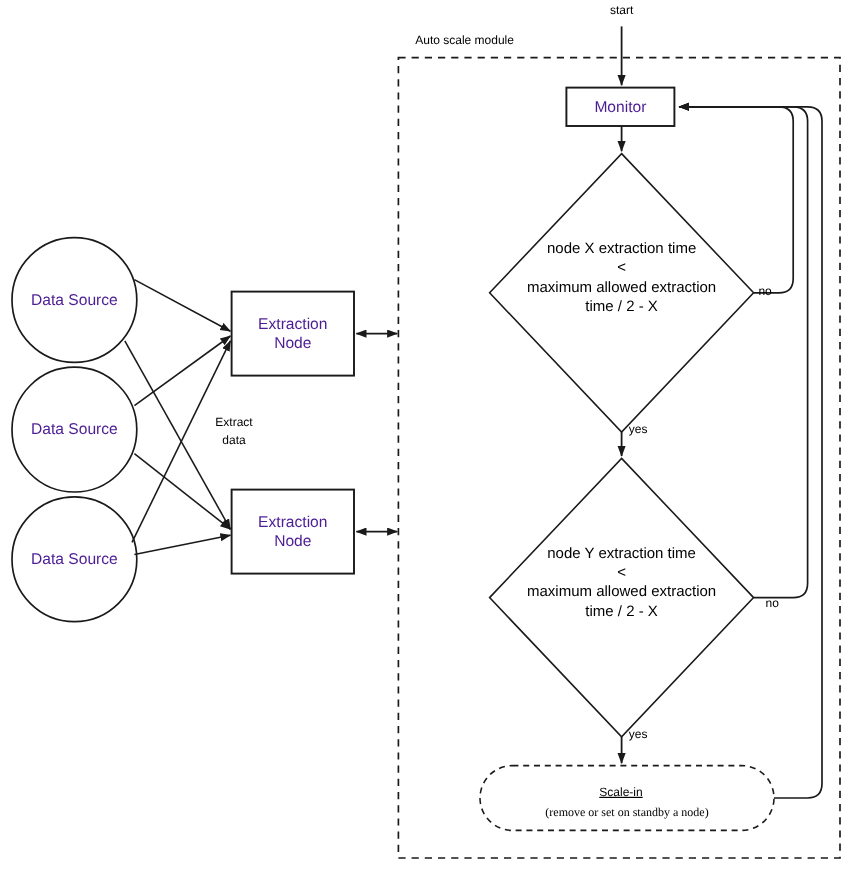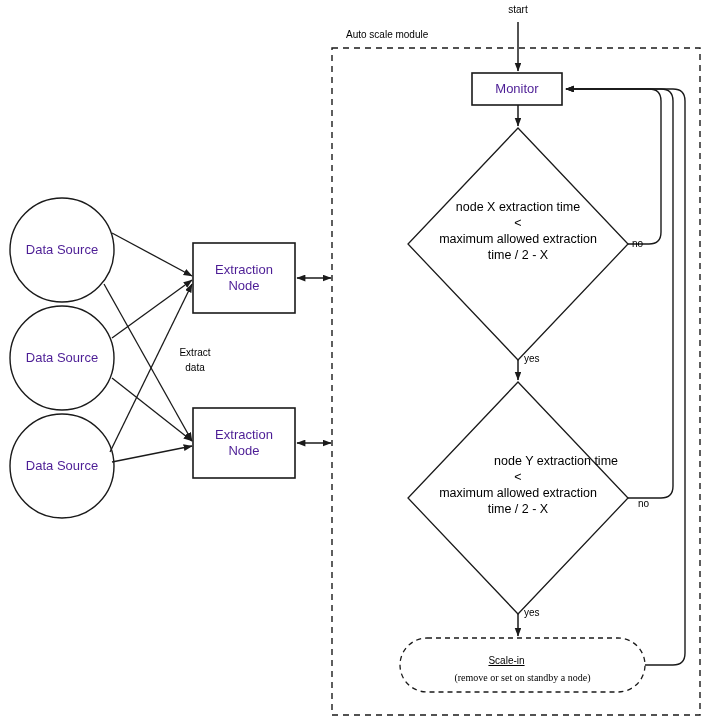--- a/index.html
+++ b/index.html
@@ -124,24 +124,24 @@
   <div class="node-label" style="left:472px; top:73px; width:90px; height:32px;">Monitor</div>
 
   <div class="lbl small" style="left:418px; top:200px; width:200px;">node X extraction time</div>
   <div class="lbl small" style="left:418px; top:216px; width:200px;">&lt;</div>
   <div class="lbl small" style="left:408px; top:232px; width:220px;">maximum allowed extraction</div>
   <div class="lbl small" style="left:418px; top:248px; width:200px;">time / 2 - X</div>
 
   <div class="lbl" style="left:632px; top:236px; width:28px; text-align:left;">no</div>
   <div class="lbl" style="left:524px; top:351px; width:34px; text-align:left;">yes</div>
 
-  <div class="lbl small" style="left:418px; top:454px; width:200px;text-align:right;">node Y extraction time</div>
+  <div class="lbl small" style="left:418px; top:454px; width:200px;">node Y extraction time</div>
   <div class="lbl small" style="left:418px; top:470px; width:200px;">&lt;</div>
   <div class="lbl small" style="left:408px; top:486px; width:220px;">maximum allowed extraction</div>
   <div class="lbl small" style="left:418px; top:502px; width:200px;">time / 2 - X</div>
 
   <div class="lbl" style="left:638px; top:496px; width:28px; text-align:left;">no</div>
   <div class="lbl" style="left:524px; top:605px; width:34px; text-align:left;">yes</div>
 
-  <div class="lbl" style="left:384px; top:653px; width:245px;text-decoration:underline;">Scale-in</div>
+  <div class="lbl" style="left:395px; top:653px; width:245px;text-decoration:underline;">Scale-in</div>
   <div class="lbl" style="left:398px; top:670px; width:249px;font-family:Liberation Serif, serif;">(remove or set on standby a node)</div>
 
 </div>
 
 </body></html>

